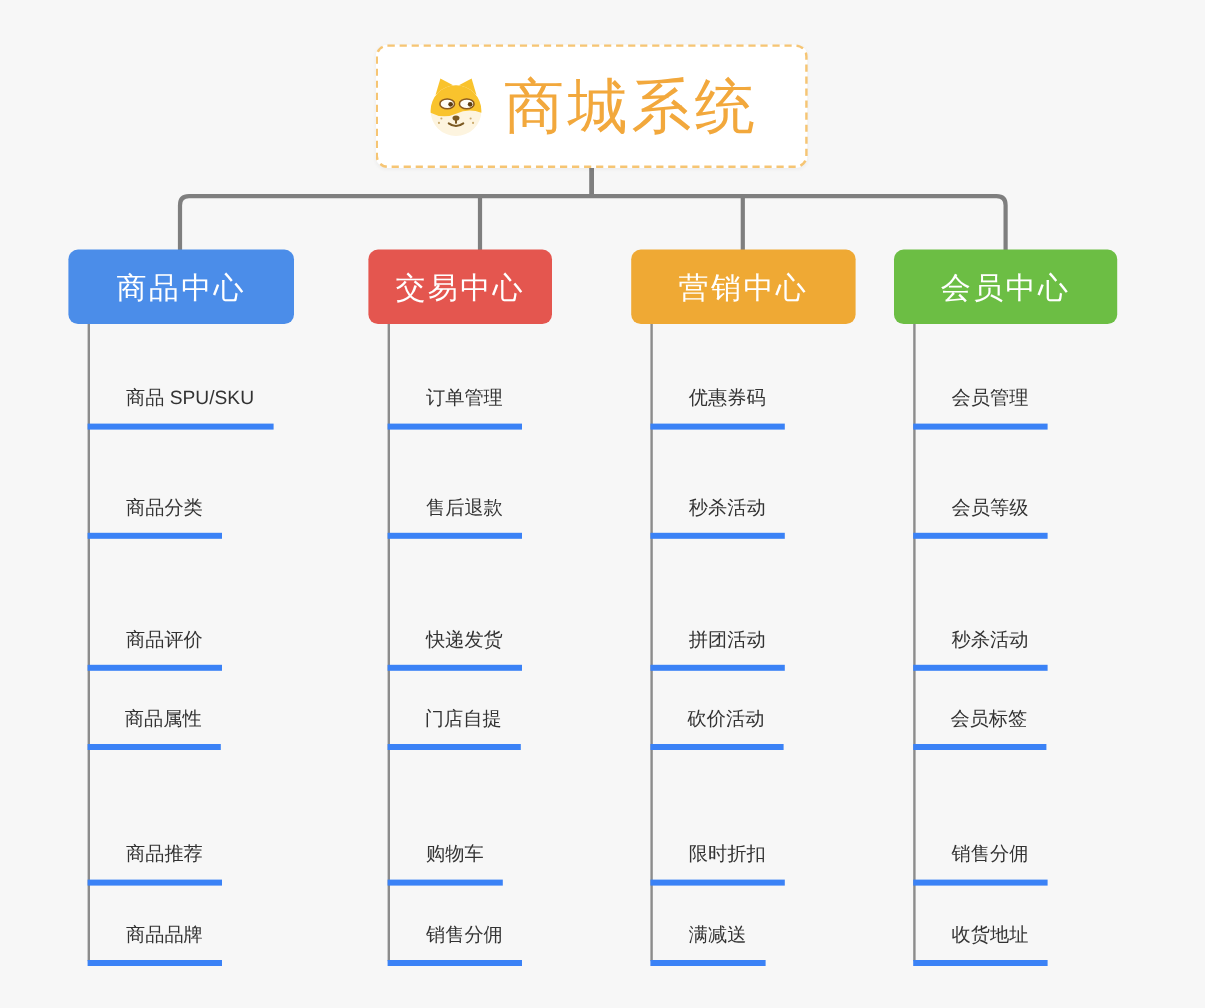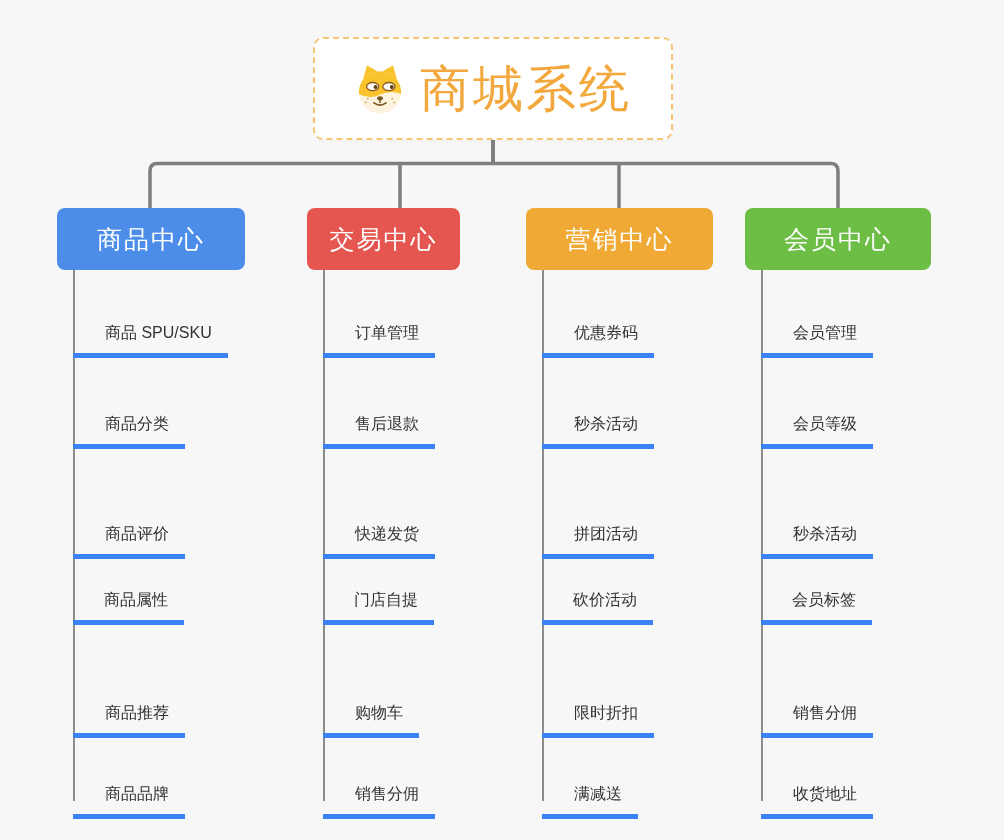--- a/index.html
+++ b/index.html
@@ -55,21 +55,21 @@
     padding:0 16px 7px 32px;
     border-bottom:5px solid #3b82f6;
     font-size:16px;line-height:27px;color:#333;
     white-space:nowrap;cursor:pointer;
   }
   .leaf:nth-of-type(2){top:49px;}
   .leaf:nth-of-type(3){top:140px;}
   .leaf:nth-of-type(4){top:227px;margin-top:23px;}
   .leaf:nth-of-type(5){top:316px;padding-left:31px;}
   .leaf:nth-of-type(6){top:429px;}
-  .leaf:nth-of-type(7){top:510px;}
+  .leaf:nth-of-type(7){top:496px;}
 </style>
 </head>
 <body>
 
 <div id="canvas">
 
   <svg class="connector-svg" viewBox="0 0 1004 840" xmlns="http://www.w3.org/2000/svg">
     <path d="M493,140 L493,164" stroke="#7f7f7f" stroke-width="4" fill="none"></path>
     <path d="M150,209 L150,171 Q150,163.5 157.5,163.5 L830.5,163.5 Q838,163.5 838,171 L838,209" stroke="#7f7f7f" stroke-width="3.5" fill="none" stroke-linejoin="round"></path>
     <path d="M400,164 L400,209" stroke="#7f7f7f" stroke-width="3.5" fill="none"></path>

